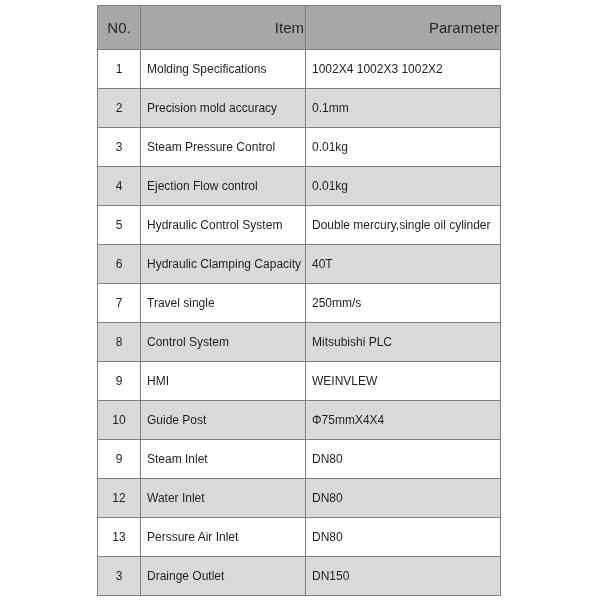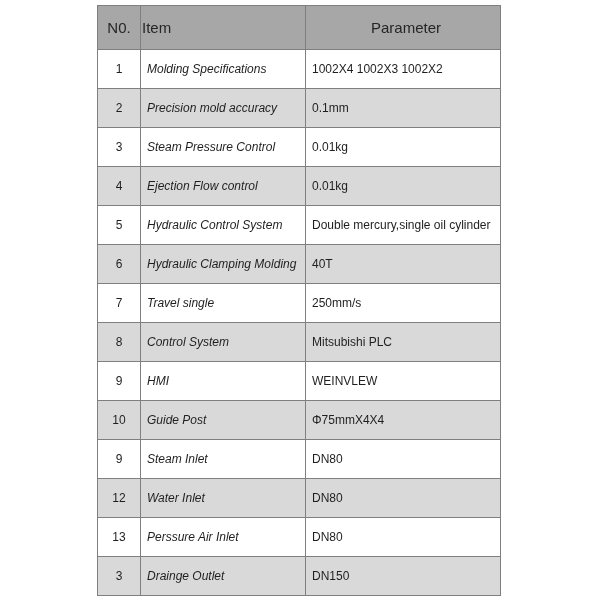--- a/index.html
+++ b/index.html
@@ -44,35 +44,35 @@
   }
   table.spec-table thead th {
     background: var(--header-bg);
     height: 44px;
     font-size: 15px;
     font-weight: 400;
     color: #262626;
     vertical-align: middle;
   }
   th.h-no   { text-align: center; }
-  th.h-item { text-align: left; margin-top: 27px; }
-  th.h-param{ text-align: center; padding-left: 7px; }
+  th.h-item { text-align: right; margin-top: 27px; }
+  th.h-param{ text-align: right; padding-left: 7px; }
 
   table.spec-table tbody td {
     height: 39px;
     font-size: 12px;
     color: var(--text-color);
     background: var(--row-bg);
     vertical-align: middle;
   }
   table.spec-table tbody tr:nth-child(even) td {
     background: var(--row-alt-bg);
   }
   td.no    { text-align: center; font-size: 11.5px; }
-  td.item  { text-align: left; padding-left: 6px; font-style: italic; }
+  td.item  { text-align: left; padding-left: 6px; }
   td.param { text-align: left; padding-left: 6px; }
 </style>
 </head>
 <body>
 
 <div class="page">
   <table class="spec-table">
     <colgroup>
       <col class="c-no">
       <col class="c-item">
@@ -106,21 +106,21 @@
           <td class="item">Ejection Flow control</td>
           <td class="param">0.01kg</td>
         </tr>
         <tr>
           <td class="no">5</td>
           <td class="item">Hydraulic Control System</td>
           <td class="param">Double mercury,single oil cylinder</td>
         </tr>
         <tr>
           <td class="no">6</td>
-          <td class="item">Hydraulic Clamping Molding</td>
+          <td class="item">Hydraulic Clamping Capacity</td>
           <td class="param">40T</td>
         </tr>
         <tr>
           <td class="no">7</td>
           <td class="item">Travel single</td>
           <td class="param">250mm/s</td>
         </tr>
         <tr>
           <td class="no">8</td>
           <td class="item">Control System</td>

